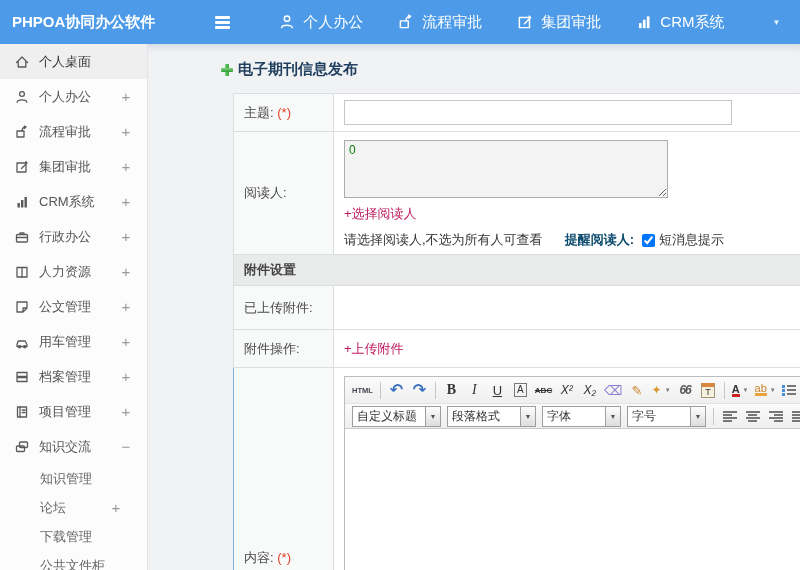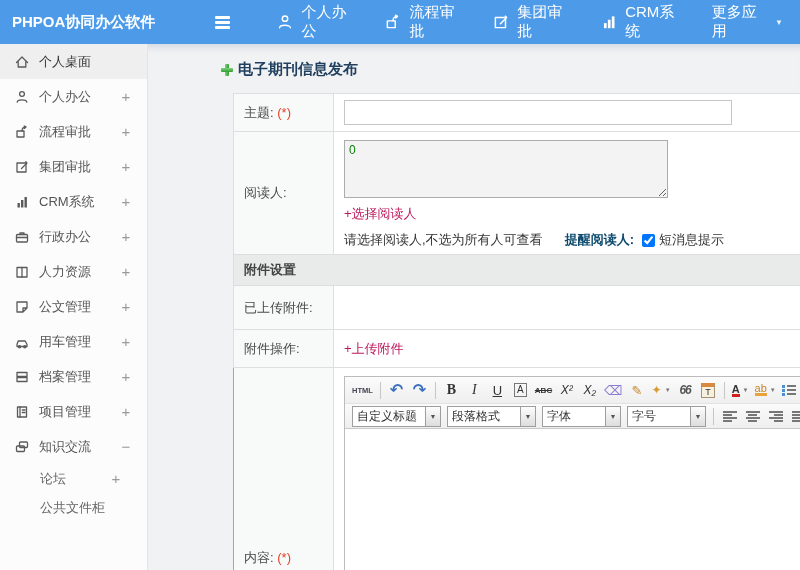--- a/index.html
+++ b/index.html
@@ -150,21 +150,20 @@
         <span class="nav-ico" data-name="chart-icon">
           <svg viewBox="0 0 16 16" fill="currentColor" stroke="none">
             <rect x="3.5" y="9" width="2.4" height="4.5"></rect>
             <rect x="7" y="6" width="2.4" height="7.5"></rect>
             <rect x="10.5" y="3" width="2.4" height="10.5"></rect>
           </svg>
         </span>
         <span class="nav-label" data-name="nav-label">CRM系统</span>
       </div>
       <div class="nav-item" data-name="nav-more-apps">
-        <span class="nav-label" data-name="nav-label">更多应用</span>
         <span class="nav-caret" data-name="caret-down-icon">▼</span>
       </div>
     </div>
 </div>
 
 <div class="sidebar" data-name="sidebar">
   <div data-name="sidebar-menu">
       <div class="side-item active" data-name="sidebar-item-personal-desktop">
         <span class="side-ico" data-name="home-icon">
           <svg viewBox="0 0 16 16" fill="none" stroke="currentColor" stroke-width="1.3" stroke-linecap="round" stroke-linejoin="round">
@@ -277,23 +276,29 @@
       <div class="side-item" data-name="sidebar-item-knowledge-exchange">
         <span class="side-ico" data-name="chat-icon">
           <svg viewBox="0 0 16 16" fill="none" stroke="currentColor" stroke-width="1.3" stroke-linecap="round" stroke-linejoin="round">
             <rect x="5.5" y="3" width="8" height="5.5" rx="1"></rect>
             <rect x="2.5" y="7" width="8" height="5.5" rx="1"></rect>
           </svg>
         </span>
         <span class="side-label" data-name="sidebar-item-label">知识交流</span>
         <span class="side-exp" data-name="collapse-minus-icon">−</span>
       </div>
+      <div class="side-item sub" data-name="sidebar-subitem-knowledge-mgmt">
+        <span class="side-label" data-name="sidebar-item-label">知识管理</span>
+      </div>
       <div class="side-item sub" data-name="sidebar-subitem-forum">
         <span class="side-label" data-name="sidebar-item-label">论坛</span>
         <span class="side-exp" data-name="expand-plus-icon">+</span>
+      </div>
+      <div class="side-item sub" data-name="sidebar-subitem-download-mgmt">
+        <span class="side-label" data-name="sidebar-item-label">下载管理</span>
       </div>
       <div class="side-item sub" data-name="sidebar-subitem-public-file-cabinet">
         <span class="side-label" data-name="sidebar-item-label">公共文件柜</span>
       </div>
     </div>
 </div>
 
 <div class="main" data-name="main-content">
   <div class="page-title-row" data-name="page-title-row">
     <span class="plus-icon" data-name="add-plus-icon"></span>

